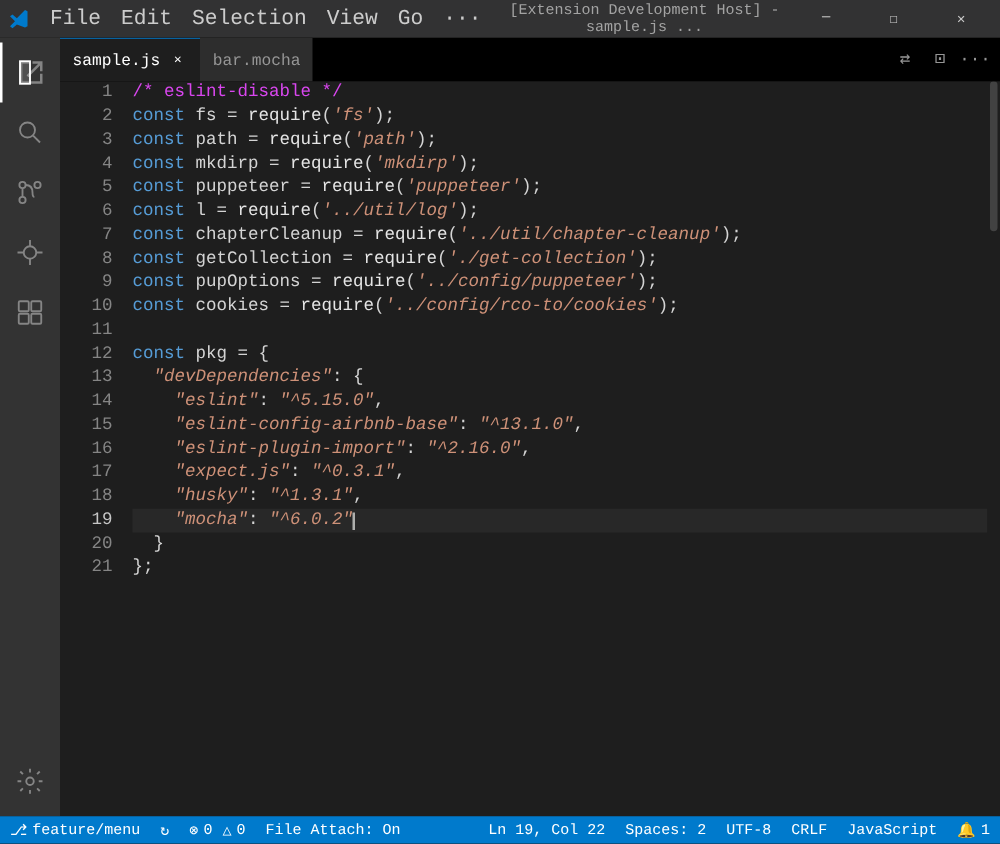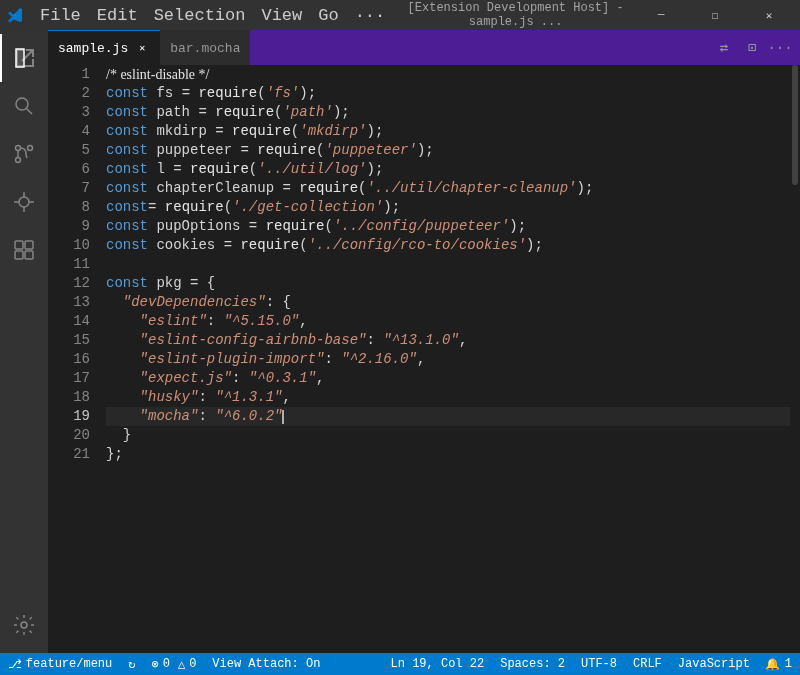--- a/index.html
+++ b/index.html
@@ -106,21 +106,21 @@
     .editor-area {
       flex: 1;
       display: flex;
       flex-direction: column;
       overflow: hidden;
     }
 
     
     .tabs-bar {
       height: 35px;
-      background: #4c1d95;
+      background: #000000;
       display: flex;
       align-items: flex-end;
       flex-shrink: 0;
       position: relative;
     }
     .tab {
       height: 35px;
       padding: 0 10px;
       display: flex;
       align-items: center;
@@ -202,21 +202,21 @@
       height: 19px;
       white-space: pre;
       display: flex;
       align-items: center;
     }
     .code-line.active-line {
       background: #282828;
     }
 
     
-    .t-comment { color: #e5e5e5; font-family: Liberation Serif, serif; }
+    .t-comment { color: #d946ef; }
     .t-keyword { color: #569cd6; }
     .t-string { color: #ce9178; font-style: italic; }
     .t-function { color: #e5e5e5; }
     .t-plain { color: #d4d4d4; }
 
     
     .scrollbar-track {
       width: 10px;
       background: #1e1e1e;
       flex-shrink: 0;
@@ -391,21 +391,21 @@
         <div>21</div>
       </div>
       <div class="code-content">
         <div class="code-line"><span class="t-comment">/* eslint-disable */</span></div>
         <div class="code-line"><span class="t-keyword">const</span><span class="t-plain"> fs </span><span class="t-plain">=</span><span class="t-plain"> </span><span class="t-function">require</span><span class="t-plain">(</span><span class="t-string">'fs'</span><span class="t-plain">);</span></div>
         <div class="code-line"><span class="t-keyword">const</span><span class="t-plain"> path </span><span class="t-plain">=</span><span class="t-plain"> </span><span class="t-function">require</span><span class="t-plain">(</span><span class="t-string">'path'</span><span class="t-plain">);</span></div>
         <div class="code-line"><span class="t-keyword">const</span><span class="t-plain"> mkdirp </span><span class="t-plain">=</span><span class="t-plain"> </span><span class="t-function">require</span><span class="t-plain">(</span><span class="t-string">'mkdirp'</span><span class="t-plain">);</span></div>
         <div class="code-line"><span class="t-keyword">const</span><span class="t-plain"> puppeteer </span><span class="t-plain">=</span><span class="t-plain"> </span><span class="t-function">require</span><span class="t-plain">(</span><span class="t-string">'puppeteer'</span><span class="t-plain">);</span></div>
         <div class="code-line"><span class="t-keyword">const</span><span class="t-plain"> l </span><span class="t-plain">=</span><span class="t-plain"> </span><span class="t-function">require</span><span class="t-plain">(</span><span class="t-string">'../util/log'</span><span class="t-plain">);</span></div>
         <div class="code-line"><span class="t-keyword">const</span><span class="t-plain"> chapterCleanup </span><span class="t-plain">=</span><span class="t-plain"> </span><span class="t-function">require</span><span class="t-plain">(</span><span class="t-string">'../util/chapter-cleanup'</span><span class="t-plain">);</span></div>
-        <div class="code-line"><span class="t-keyword">const</span><span class="t-plain">=</span><span class="t-plain"> </span><span class="t-function">require</span><span class="t-plain">(</span><span class="t-string">'./get-collection'</span><span class="t-plain">);</span></div>
+        <div class="code-line"><span class="t-keyword">const</span><span class="t-plain"> getCollection </span><span class="t-plain">=</span><span class="t-plain"> </span><span class="t-function">require</span><span class="t-plain">(</span><span class="t-string">'./get-collection'</span><span class="t-plain">);</span></div>
         <div class="code-line"><span class="t-keyword">const</span><span class="t-plain"> pupOptions </span><span class="t-plain">=</span><span class="t-plain"> </span><span class="t-function">require</span><span class="t-plain">(</span><span class="t-string">'../config/puppeteer'</span><span class="t-plain">);</span></div>
         <div class="code-line"><span class="t-keyword">const</span><span class="t-plain"> cookies </span><span class="t-plain">=</span><span class="t-plain"> </span><span class="t-function">require</span><span class="t-plain">(</span><span class="t-string">'../config/rco-to/cookies'</span><span class="t-plain">);</span></div>
         <div class="code-line"></div>
         <div class="code-line"><span class="t-keyword">const</span><span class="t-plain"> pkg </span><span class="t-plain">=</span><span class="t-plain"> {</span></div>
         <div class="code-line"><span class="t-plain">  </span><span class="t-string">"devDependencies"</span><span class="t-plain">: {</span></div>
         <div class="code-line"><span class="t-plain">    </span><span class="t-string">"eslint"</span><span class="t-plain">: </span><span class="t-string">"^5.15.0"</span><span class="t-plain">,</span></div>
         <div class="code-line"><span class="t-plain">    </span><span class="t-string">"eslint-config-airbnb-base"</span><span class="t-plain">: </span><span class="t-string">"^13.1.0"</span><span class="t-plain">,</span></div>
         <div class="code-line"><span class="t-plain">    </span><span class="t-string">"eslint-plugin-import"</span><span class="t-plain">: </span><span class="t-string">"^2.16.0"</span><span class="t-plain">,</span></div>
         <div class="code-line"><span class="t-plain">    </span><span class="t-string">"expect.js"</span><span class="t-plain">: </span><span class="t-string">"^0.3.1"</span><span class="t-plain">,</span></div>
         <div class="code-line"><span class="t-plain">    </span><span class="t-string">"husky"</span><span class="t-plain">: </span><span class="t-string">"^1.3.1"</span><span class="t-plain">,</span></div>
@@ -429,21 +429,21 @@
     <div class="status-item">
       <span>↻</span>
     </div>
     <div class="status-item">
       <span>⊗</span>
       <span>0</span>
       <span style="margin-left:4px">△</span>
       <span>0</span>
     </div>
     <div class="status-item">
-      <span>View Attach: On</span>
+      <span>File Attach: On</span>
     </div>
   </div>
   <div class="status-spacer"></div>
   <div class="status-right">
     <div class="status-item">
       <span>Ln 19, Col 22</span>
     </div>
     <div class="status-item">
       <span>Spaces: 2</span>
     </div>

